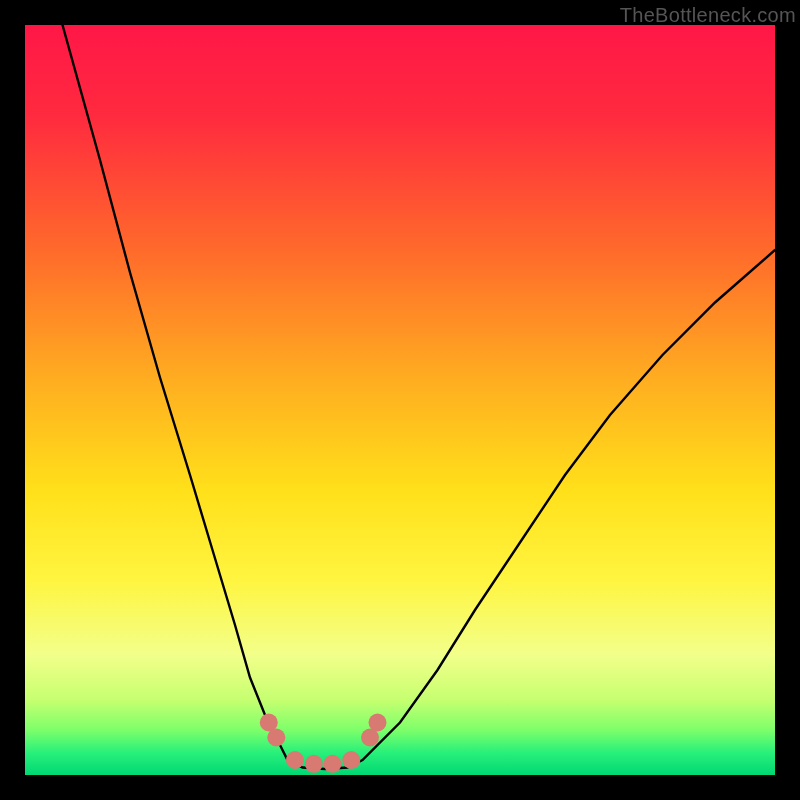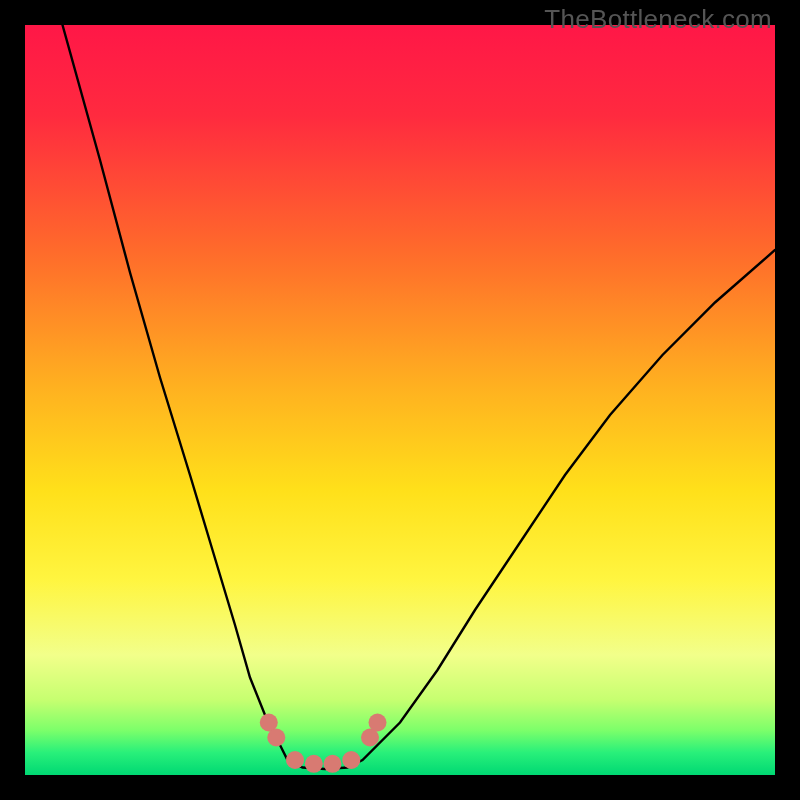--- a/index.html
+++ b/index.html
@@ -33,23 +33,23 @@
   }
   .curves {
     position: absolute;
     left: 0; top: 0;
     width: 100%;
     height: 100%;
   }
   .watermark {
     position: absolute;
     top: 4px;
-    right: 28px;
+    right: 4px;
     color: #555;
-    font-size: 26px;
+    font-size: 20px;
     font-weight: 500;
     letter-spacing: 0.3px;
     user-select: none;
   }
 </style>
 </head>
 <body>
 
 <div class="stage">
 

